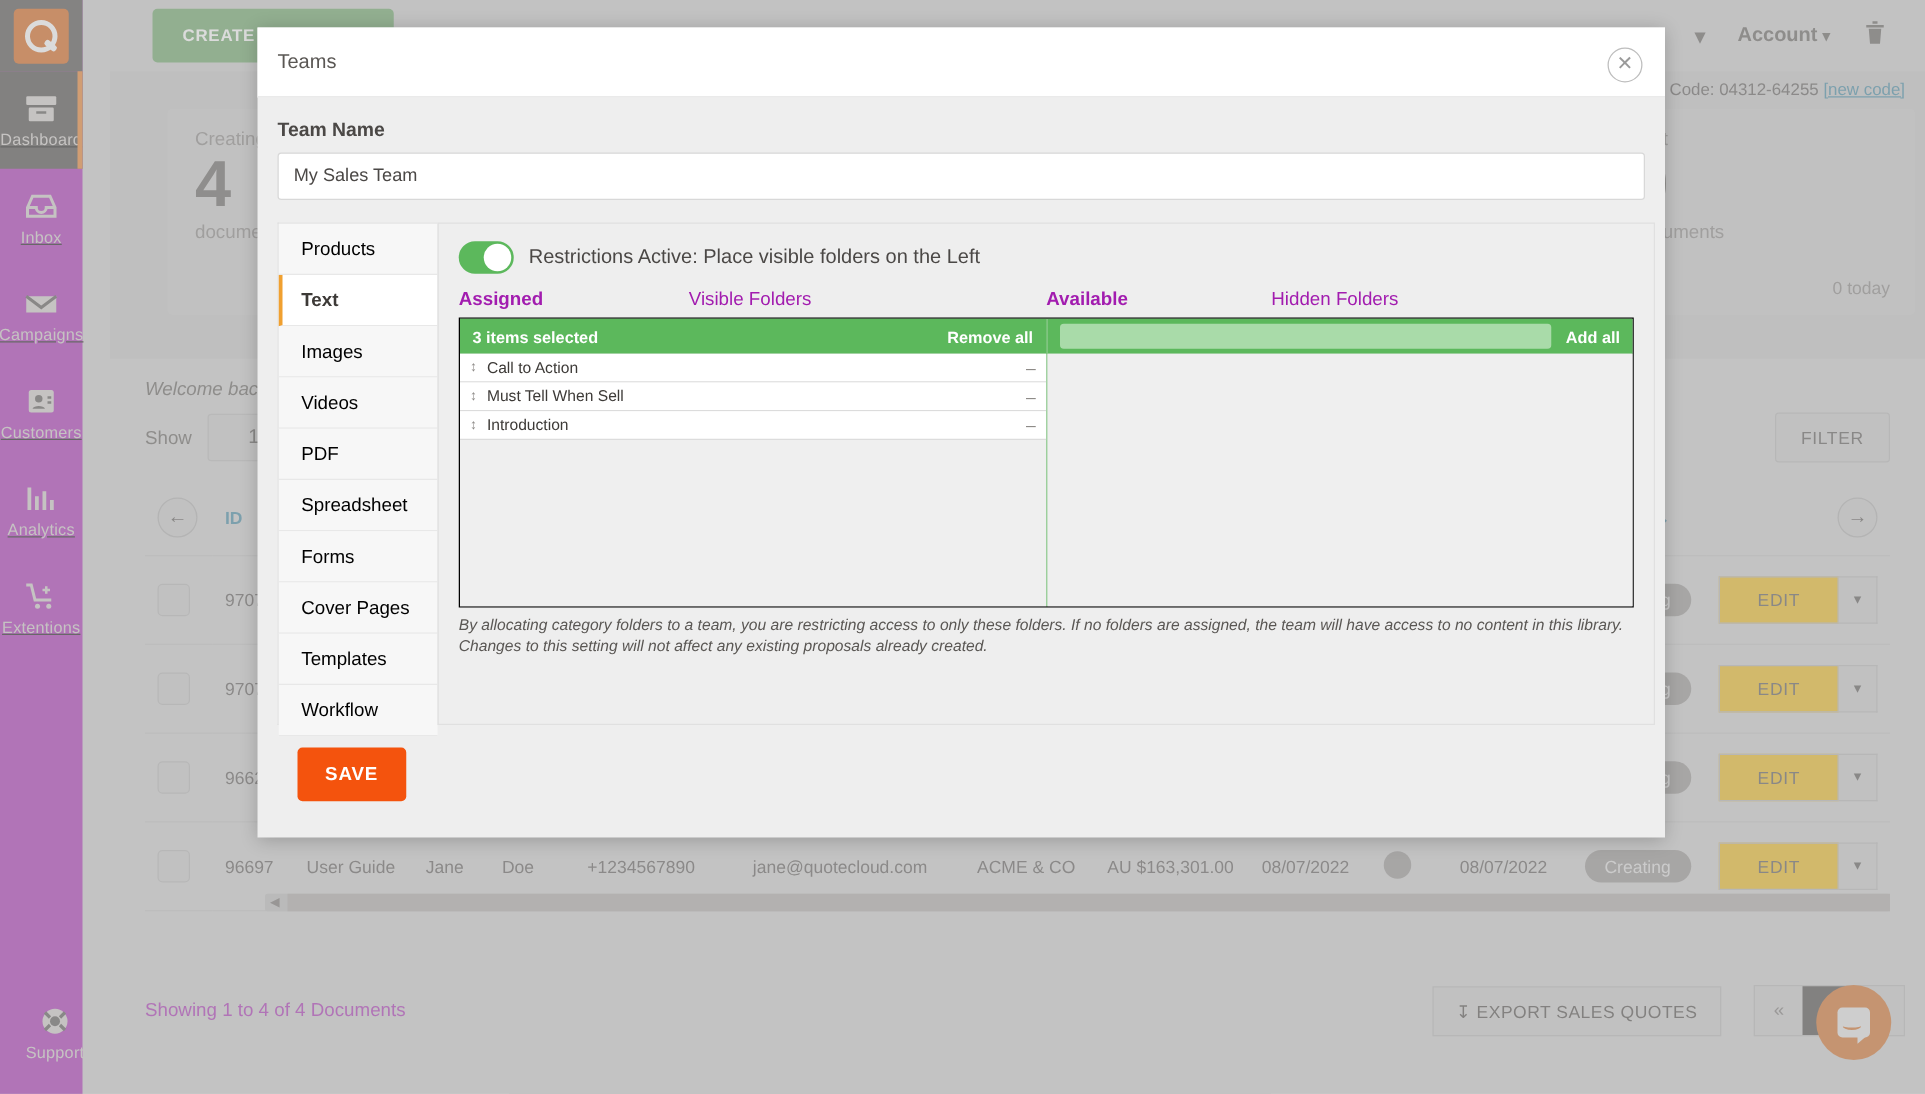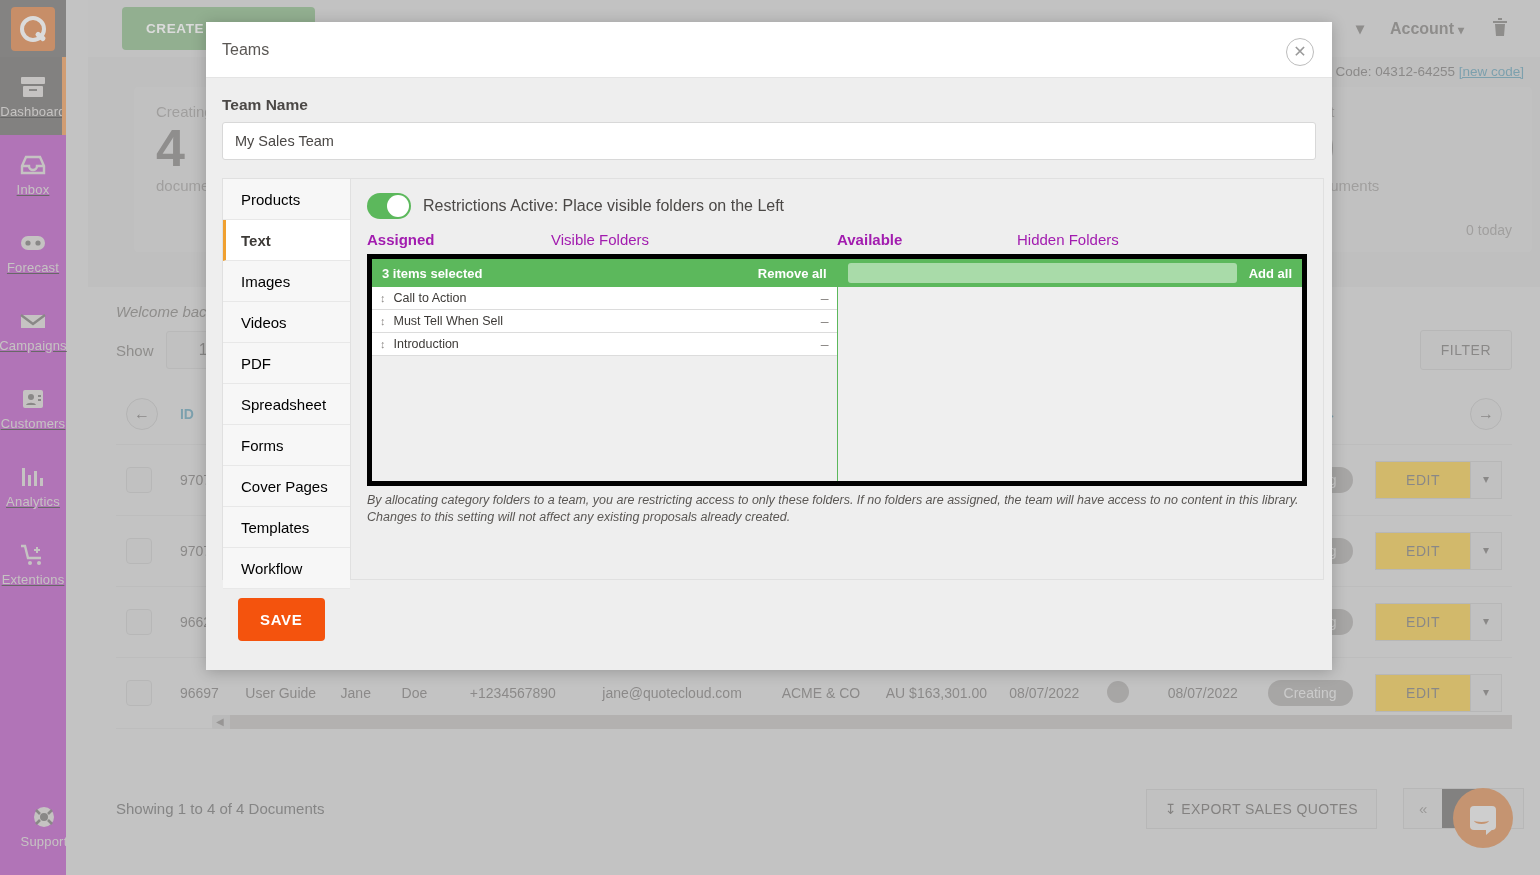--- a/index.html
+++ b/index.html
@@ -143,21 +143,21 @@
     display: inline-block;
   }
   .hscroll {
     position: absolute; left: 96px; right: 0; bottom: 0; height: 14px;
     background: #b5b5b5; border-radius: 2px;
   }
   .hscroll .thumb { position:absolute; left: 18px; right: 0; top:0; bottom:0; background: #a6a3a1; }
   .hscroll .larr { position: absolute; left: 4px; top: 1px; font-size: 10px; color:#6a6765; }
 
   .showing {
-    position: absolute; left: 116px; bottom: 58px; font-size: 15px; color: #404040;
+    position: absolute; left: 116px; bottom: 58px; font-size: 15px; color: #a21caf;
   }
   .bottom-right {
     position: absolute; right: 16px; bottom: 46px; display: flex; align-items: center; gap: 26px;
   }
   .export-btn {
     border: 1px solid #b0b0b0; background: #c6c6c6; padding: 11px 18px;
     font-size: 14px; color: #3c3936; letter-spacing: .4px;
   }
   .pager { display: flex; border: 1px solid #b0b0b0; background: #c6c6c6; }
   .pager div { padding: 11px 15px; font-size: 15px; color: #6f6c6a; }
@@ -237,21 +237,21 @@
   .toggle-text { font-size: 16px; color: #4b4846; }
 
   .col-heads { display: flex; margin-bottom: 6px; }
   .col-heads .h { font-size: 15px; color: #a21caf; }
   .h-assigned { font-weight: bold; width: 184px; }
   .h-visible { width: 286px; }
   .h-available { font-weight: bold; width: 180px; }
   .h-hidden { }
 
   .dual {
-    display: flex; height: 232px; border: 5px solid #000000; background: #efefef;
+    display: flex; height: 232px; border: 1px solid #000000; background: #efefef;
   }
   .dual-col { flex: 1; display: flex; flex-direction: column; }
   .dual-col.left { border-right: 1px solid #5cb85c; }
   .bar {
     background: #5cb85c; color: #fff; height: 28px; display: flex;
     align-items: center; padding: 0 10px; font-size: 13px; font-weight: bold;
   }
   .bar .spacer { flex: 1; }
   .bar-action { cursor: pointer; }
   .search-box {
@@ -485,30 +485,20 @@
           </span>
         <span class="nav-label">Dashboard</span>
       </div>
       <div class="nav-item">
         <span class="nav-icon">
             <svg viewBox="0 0 28 24">
               <path d="M3 13 L7 4 H21 L25 13 V20 H3 Z M3 13 H10 a4 4 0 0 0 8 0 H25" fill="none" stroke="#cfcbc8" stroke-width="2.4"></path>
             </svg>
           </span>
         <span class="nav-label">Inbox</span>
-      </div>
-      <div class="nav-item">
-        <span class="nav-icon">
-            <svg viewBox="0 0 28 24">
-              <rect x="2" y="5" width="24" height="14" rx="7"></rect>
-              <circle cx="9" cy="12" r="2.6" fill="#4b4846"></circle>
-              <circle cx="19" cy="12" r="2.6" fill="#4b4846"></circle>
-            </svg>
-          </span>
-        <span class="nav-label">Forecast</span>
       </div>
       <div class="nav-item">
         <span class="nav-icon">
             <svg viewBox="0 0 28 24">
               <path d="M2 6h24v13H2z"></path>
               <path d="M2 6l12 9 12-9" fill="none" stroke="#4b4846" stroke-width="2.4"></path>
             </svg>
           </span>
         <span class="nav-label">Campaigns</span>
       </div>

